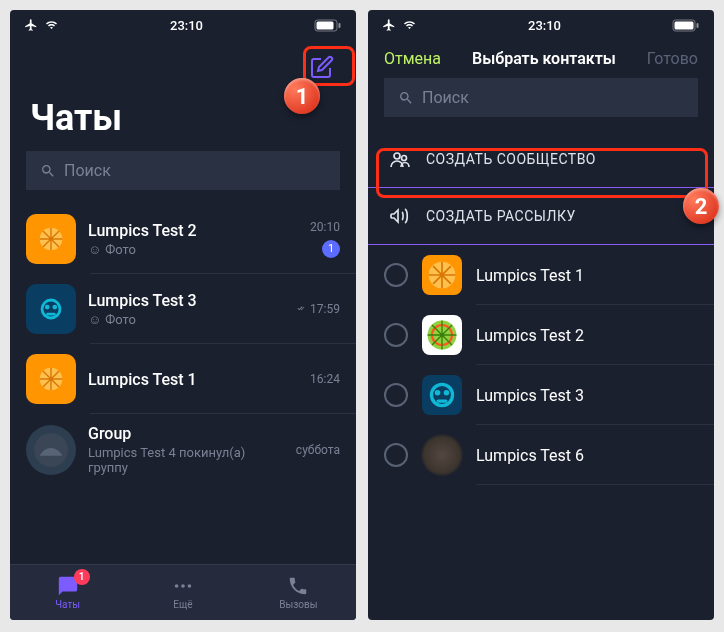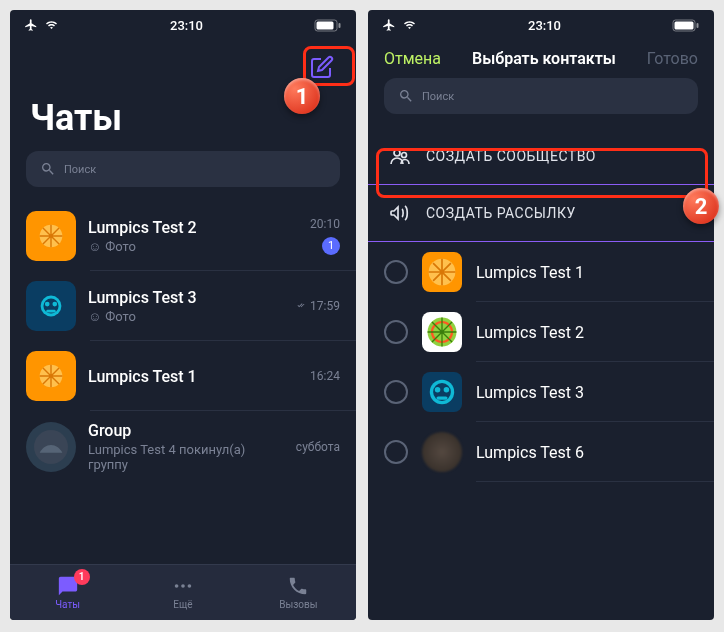--- a/index.html
+++ b/index.html
@@ -7,21 +7,21 @@
     .phones { display: flex; gap: 12px; }
     .phone { width: 346px; height: 610px; background: #1a202e; border-radius: 4px; overflow: hidden; position: relative; }
     .status-bar { display: flex; justify-content: space-between; padding: 8px 14px 4px; color: #fff; font-size: 13px; font-weight: 500; }
     .status-left { display: flex; align-items: center; gap: 6px; }
     .status-right { display: flex; align-items: center; gap: 4px; }
     
     .top-bar { display: flex; justify-content: space-between; align-items: center; padding: 10px 16px; min-height: 44px; }
     .compose-btn { width: 36px; height: 36px; display: flex; align-items: center; justify-content: center; }
     
     .chats-title { color: #fff; font-size: 36px; font-weight: 700; padding: 2px 20px 12px; }
-    .search-box { margin: 0 16px 14px; background: #2a3142; border-radius: 12px; padding: 10px 14px; display: flex; align-items: center; gap: 8px; color: #7a8194; font-size: 11px; }
+    .search-box { margin: 0 16px 14px; background: #2a3142; border-radius: 0; padding: 10px 14px; display: flex; align-items: center; gap: 8px; color: #7a8194; font-size: 16px; }
     
     .chat-list { }
     .chat-item { display: flex; align-items: center; gap: 12px; padding: 10px 16px; position: relative; }
     .chat-item::after { content:""; position:absolute; left: 80px; right:0; bottom:0; height:1px; background:#2a3142; }
     .chat-item:last-child::after { display:none; }
     .avatar { width: 50px; height: 50px; border-radius: 10px; flex-shrink: 0; display:flex; align-items:center; justify-content:center; }
     .avatar.round { border-radius: 50%; }
     .avatar.orange { background: #ff9500; }
     .avatar.blue { background: #0a3d62; }
     .avatar.dark { background: #2c3e50; }

